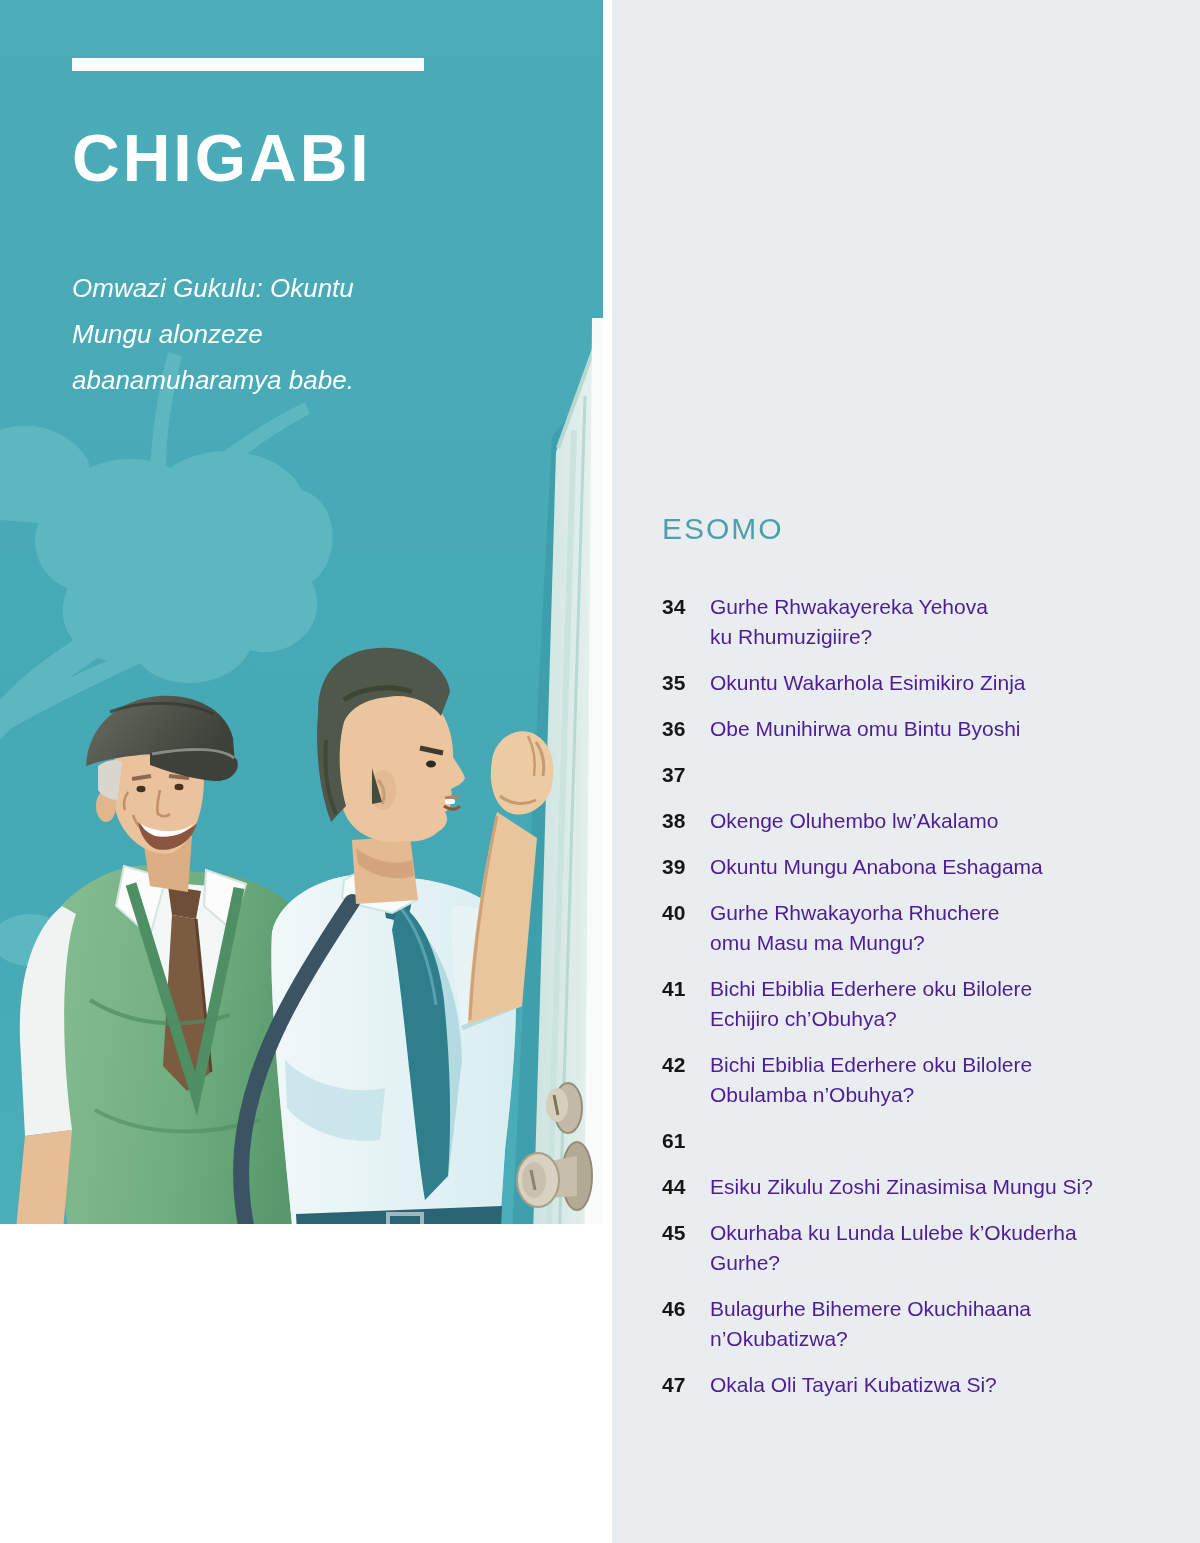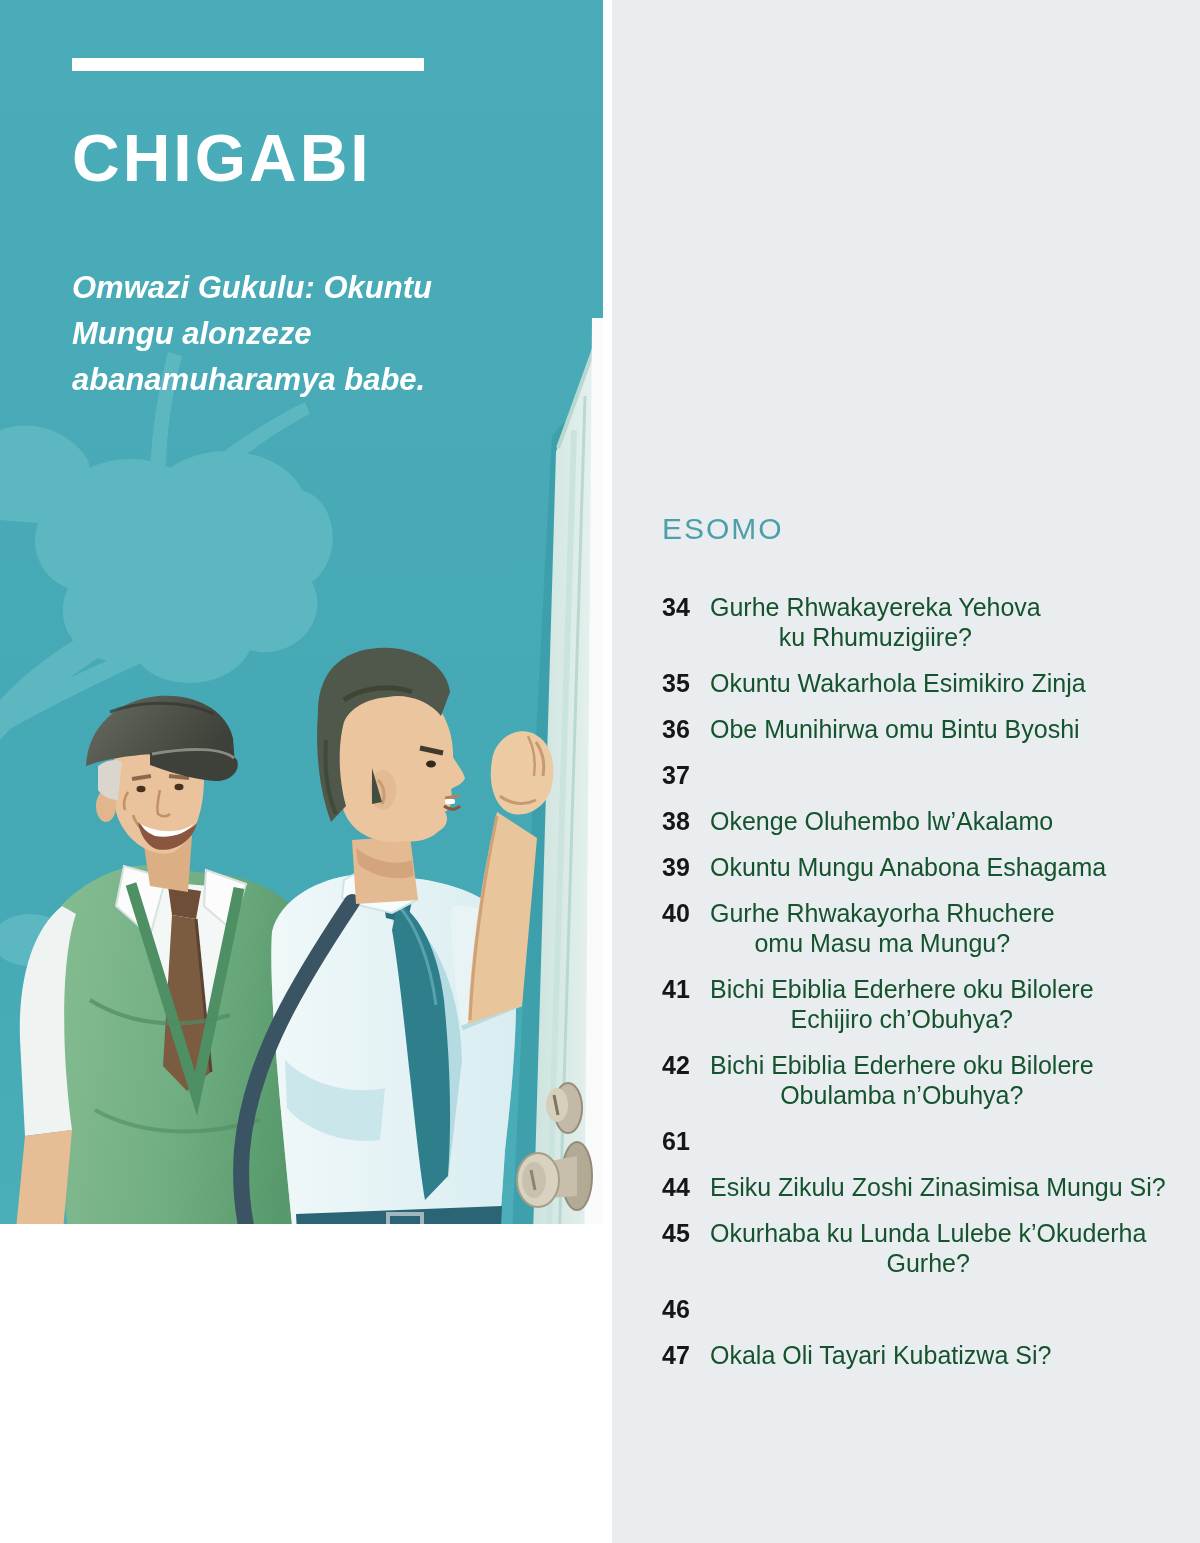--- a/index.html
+++ b/index.html
@@ -6,30 +6,30 @@
   .page{position:relative;width:1200px;height:1543px;background:#ffffff;overflow:hidden;
         font-family:"Liberation Sans", sans-serif;}
   
   .hero{position:absolute;left:0;top:0;width:603px;height:1224px;overflow:hidden;}
   .hero svg{position:absolute;left:0;top:0;display:block;}
   .hero-text{position:absolute;left:72px;top:58px;width:480px;color:#ffffff;z-index:5;}
   .accent-bar{width:352px;height:13px;background:#ffffff;}
   .chapter-title{margin:38px 0 0 0;font-size:66px;line-height:99px;font-weight:700;
                  letter-spacing:3px;color:#ffffff;}
   .chapter-title span{display:block;}
-  .chapter-subtitle{margin:57px 0 0 0;font-size:31px;line-height:46px;font-weight:700;
+  .chapter-subtitle{margin:57px 0 0 0;font-size:26px;line-height:46px;font-weight:400;
                     font-style:italic;color:#ffffff;white-space:pre-line;}
   
   .toc{position:absolute;left:612px;top:0;width:588px;height:1543px;background:#E9EDEF;
        box-sizing:border-box;padding:512px 30px 0 50px;}
   .toc-heading{margin:0;font-size:30px;font-weight:400;letter-spacing:2px;color:#4F9FAA;}
   .lesson-list{list-style:none;margin:46px 0 0 0;padding:0;}
-  .lesson{display:flex;margin-bottom:16px;font-size:25px;line-height:30px;}
+  .lesson{display:flex;margin-bottom:16px;font-size:21px;line-height:30px;}
   .lesson .num{font-weight:700;color:#161616;min-width:34px;margin-right:14px;}
-  .lesson .ttl{color:#14532d;white-space:pre-line;text-align:center;}
+  .lesson .ttl{color:#4c1d95;white-space:pre-line;}
 </style>
 </head>
 <body>
 
 <div class="page">
 
   <div class="hero">
 
     <svg width="603" height="1543" viewBox="0 0 603 1543" xmlns="http://www.w3.org/2000/svg">
       <defs>
@@ -331,20 +331,22 @@
   </li>
 
   <li class="lesson">
     <span class="num">45</span>
     <span class="ttl">Okurhaba ku Lunda Lulebe k’Okuderha
 Gurhe?</span>
   </li>
 
   <li class="lesson">
     <span class="num">46</span>
+    <span class="ttl">Bulagurhe Bihemere Okuchihaana
+n’Okubatizwa?</span>
   </li>
 
   <li class="lesson">
     <span class="num">47</span>
     <span class="ttl">Okala Oli Tayari Kubatizwa Si?</span>
   </li>
 </ol>
   </div>
 
 </div>

